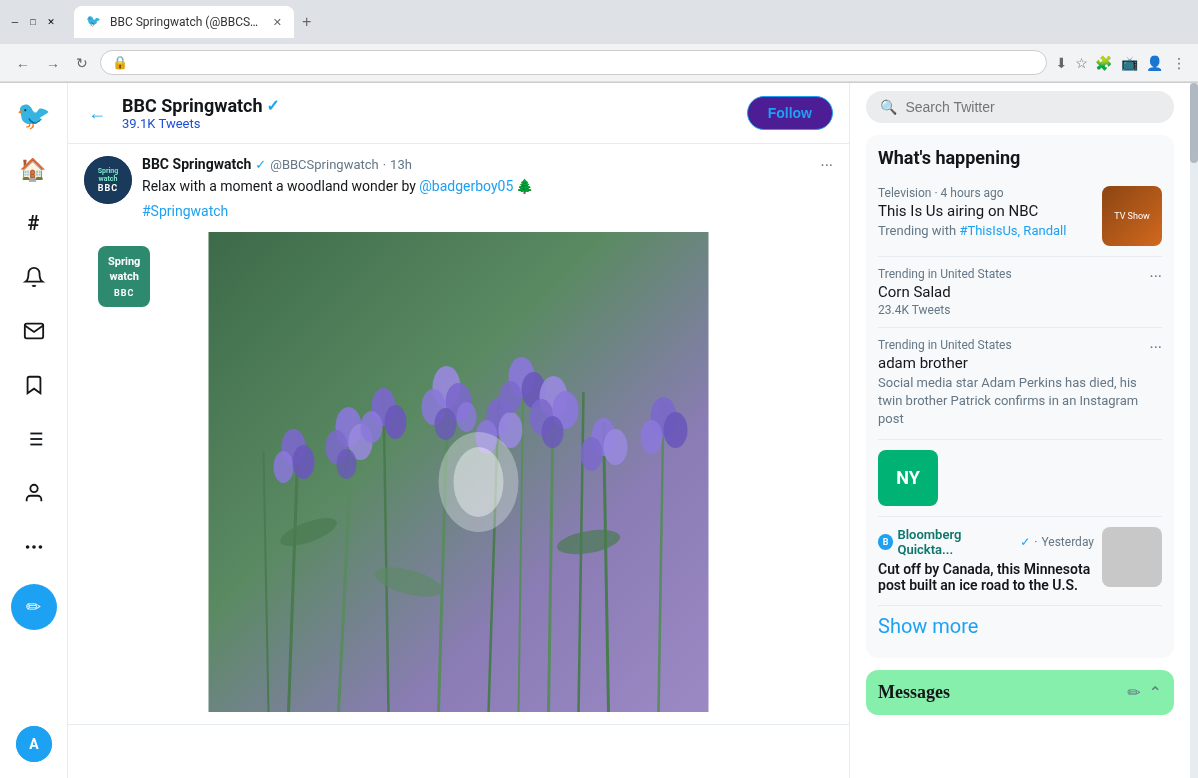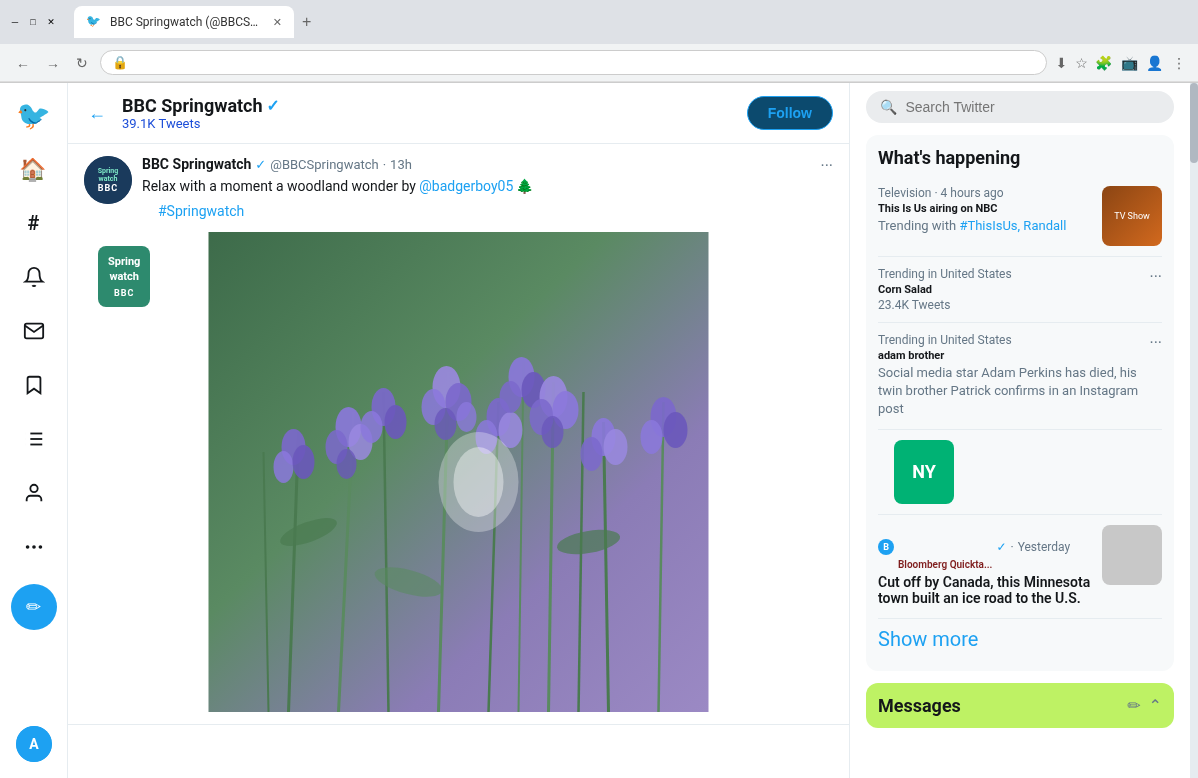--- a/index.html
+++ b/index.html
@@ -39,60 +39,60 @@
 
     
     .main-content { flex: 1; overflow-y: auto; border-right: 1px solid #e6ecf0; }
 
     
     .profile-header { display: flex; align-items: center; padding: 12px 16px; border-bottom: 1px solid #e6ecf0; gap: 12px; }
     .back-btn { background: none; border: none; font-size: 18px; cursor: pointer; color: #1da1f2; padding: 4px; }
     .profile-info h2 { font-size: 18px; font-weight: 700; color: #14171a; display: flex; align-items: center; gap: 4px; }
     .profile-info p { font-size: 13px; color: #1d4ed8; }
     .verified-badge { color: #1da1f2; font-size: 16px; }
-    .follow-btn { margin-left: auto; padding: 8px 20px; border: 1px solid #1da1f2; border-radius: 20px; background: #0c4a6e; color: #1da1f2; font-weight: 700; font-size: 14px; cursor: pointer; }
+    .follow-btn { margin-left: auto; padding: 8px 20px; border: 1px solid #1da1f2; border-radius: 20px; background: #4c1d95; color: #1da1f2; font-weight: 700; font-size: 14px; cursor: pointer; }
 
     
     .tweet { padding: 12px 16px; border-bottom: 1px solid #e6ecf0; }
     .tweet-header { display: flex; align-items: flex-start; gap: 10px; }
     .tweet-avatar { width: 48px; height: 48px; border-radius: 50%; background: #1a3a5c; flex-shrink: 0; display: flex; align-items: center; justify-content: center; overflow: hidden; }
     .tweet-meta { flex: 1; }
     .tweet-name-row { display: flex; align-items: center; gap: 4px; }
     .tweet-name { font-weight: 700; font-size: 14px; color: #14171a; }
     .tweet-handle { color: #657786; font-size: 13px; }
     .tweet-time { color: #657786; font-size: 13px; }
     .tweet-more { margin-left: auto; color: #657786; cursor: pointer; font-size: 16px; }
     .tweet-text { margin-top: 4px; font-size: 14px; color: #14171a; line-height: 1.5; }
     .tweet-link { color: #1da1f2; cursor: pointer; }
-    .tweet-hashtag { color: #1da1f2; cursor: pointer; margin-left: 16px; }
+    .tweet-hashtag { color: #1da1f2; cursor: pointer; }
     .tweet-image { margin-top: 10px; border-radius: 12px; overflow: hidden; width: 100%; height: 480px; position: relative; }
 
     
     .right-sidebar { width: 340px; padding: 8px 16px; overflow-y: auto; flex-shrink: 0; }
     .search-box { display: flex; align-items: center; background: #eaecee; border-radius: 20px; padding: 8px 14px; gap: 8px; margin-bottom: 12px; }
     .search-box input { background: none; border: none; outline: none; font-size: 14px; color: #14171a; flex: 1; }
     .search-icon { color: #657786; font-size: 14px; }
 
     .trending-section { background: #f7f9fa; border-radius: 12px; padding: 12px; margin-bottom: 12px; }
     .trending-title { font-size: 18px; font-weight: 700; color: #14171a; margin-bottom: 8px; }
     .trending-item { padding: 10px 0; border-bottom: 1px solid #e6ecf0; }
     .trending-item:last-child { border-bottom: none; }
     .trending-category { font-size: 12px; color: #657786; margin-bottom: 2px; }
-    .trending-topic { font-size: 11px; font-weight: 700; color: #14171a; margin-bottom: 2px; }
+    .trending-topic { font-size: 15px; font-weight: 400; color: #14171a; margin-bottom: 2px; }
     .trending-subtitle { font-size: 13px; color: #657786; line-height: 1.4; }
     .trending-count { font-size: 12px; color: #657786; margin-top: 2px; }
     .trending-item-row { display: flex; gap: 8px; align-items: flex-start; }
     .trending-more { color: #657786; font-size: 16px; cursor: pointer; margin-left: auto; }
     .trending-thumb { width: 60px; height: 60px; border-radius: 8px; background: #ccc; overflow: hidden; flex-shrink: 0; }
-    .trending-thumb-ny { background: #00b274; display: flex; align-items: center; justify-content: center; color: white; font-weight: 700; font-size: 18px; border-radius: 8px; width: 60px; height: 64px; margin-left: 16px; }
+    .trending-thumb-ny { background: #00b274; display: flex; align-items: center; justify-content: center; color: white; font-weight: 700; font-size: 18px; border-radius: 8px; width: 60px; height: 56px; }
     .trending-thumb-img { background: #ddd; }
 
     .show-more { color: #1da1f2; cursor: pointer; font-size: 20px; padding: 8px 0; }
 
-    .messages-section { background: #bef264; border-radius: 12px; padding: 12px; }
+    .messages-section { background: #86efac; border-radius: 12px; padding: 12px; font-family: Liberation Serif, serif; }
     .messages-header { display: flex; align-items: center; justify-content: space-between; }
     .messages-title { font-size: 18px; font-weight: 700; color: #14171a; }
     .messages-icons { display: flex; gap: 8px; color: #657786; }
     .msg-icon { cursor: pointer; font-size: 16px; }
 
     
     .right-sidebar { scrollbar-width: thin; }
 
     
     .bbc-logo-circle { width: 48px; height: 48px; border-radius: 50%; background: #1a3a5c; display: flex; flex-direction: column; align-items: center; justify-content: center; }
@@ -371,26 +371,26 @@
       </div>
 
       <div class="trending-item trending-item-row">
         <div class="trending-thumb-ny">NY</div>
       </div>
 
       <div class="trending-item trending-item-row">
         <div style="flex:1;">
           <div style="display:flex; align-items:center; gap:4px; margin-bottom:4px;">
             <span style="width:16px;height:16px;background:#1da1f2;border-radius:50%;display:inline-flex;align-items:center;justify-content:center;color:white;font-size:9px;font-weight:700;">B</span>
-            <span style="font-size:10px;font-weight:600;color:#7f1d1d;margin-top:34px;">Bloomberg Quickta...</span>
+            <span style="font-size:13px;font-weight:600;color:#0f766e;">Bloomberg Quickta...</span>
             <span style="color:#1da1f2;font-size:12px;">✓</span>
             <span style="color:#657786;font-size:12px;">·</span>
             <span style="color:#657786;font-size:12px;">Yesterday</span>
           </div>
-          <div class="trending-topic" style="font-size:14px;font-weight:600;">Cut off by Canada, this Minnesota town built an ice road to the U.S.</div>
+          <div class="trending-topic" style="font-size:14px;font-weight:600;">Cut off by Canada, this Minnesota post built an ice road to the U.S.</div>
         </div>
         <div class="trending-thumb trending-thumb-img" style="background:#c8c8c8; border-radius:8px; width:60px; height:60px; flex-shrink:0;"></div>
       </div>
 
       <div class="show-more">Show more</div>
     </div>
 
     <div class="messages-section">
       <div class="messages-header">
         <span class="messages-title">Messages</span>

